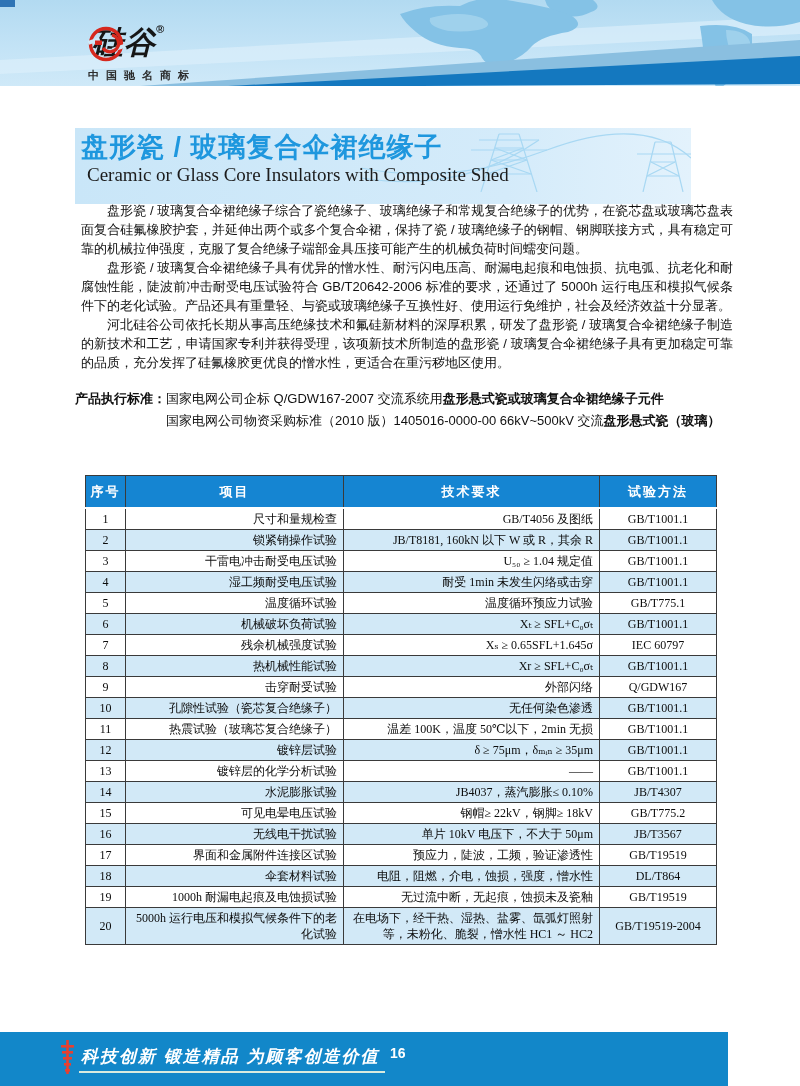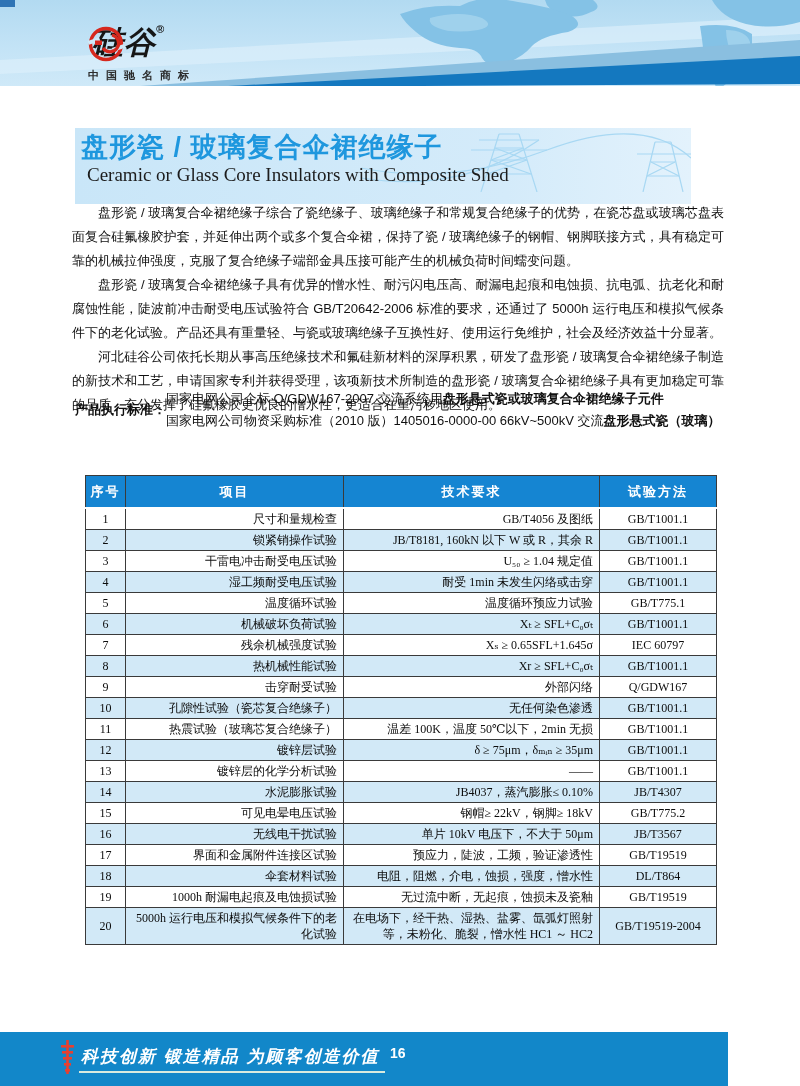--- a/index.html
+++ b/index.html
@@ -24,25 +24,25 @@
   
   .title-band{position:absolute;top:128px;left:75px;width:616px;height:76px;
     background:linear-gradient(90deg,#c9e6f8 0%,#d4ebfa 70%,#e3f2fc 100%);
     overflow:hidden;}
   .title-band svg{position:absolute;top:0;right:0;}
   .title-zh{position:relative;font-size:27px;font-weight:bold;color:#1e97de;
     line-height:30px;padding:4px 0 0 6px;letter-spacing:1px;}
   .title-en{position:relative;font-family:"Liberation Serif","DejaVu Serif",serif;
     font-size:19px;color:#1c1c1c;line-height:26px;padding-left:12px;}
   
-  .body-text{position:absolute;top:201px;left:72px;width:652px;
-    font-size:13px;line-height:24px;text-align:justify;color:#101010;}
+  .body-text{position:absolute;top:201px;left:81px;width:652px;
+    font-size:13px;line-height:19px;text-align:justify;color:#101010;}
   .body-text p{margin:0;text-indent:2em;}
   .standards{position:absolute;top:388px;left:75px;width:660px;
-    font-size:13px;line-height:21.5px;color:#101010;display:flex;align-items:center;}
+    font-size:13px;line-height:21.5px;color:#101010;display:flex;}
   .standards .lbl{font-weight:bold;white-space:nowrap;}
   .standards .lines div{white-space:nowrap;}
   .standards .b{font-weight:bold;}
   
   .spec-table{position:absolute;top:475px;left:85px;border-collapse:collapse;
     table-layout:fixed;width:631px;
     font-family:"Liberation Serif","DejaVu Serif",serif;}
   .spec-table th{
     background:#1585d2;color:#fff;font-size:13px;font-weight:bold;
     height:29px;border:1px solid #3a3a3a;border-bottom:2px solid #ffffff;

